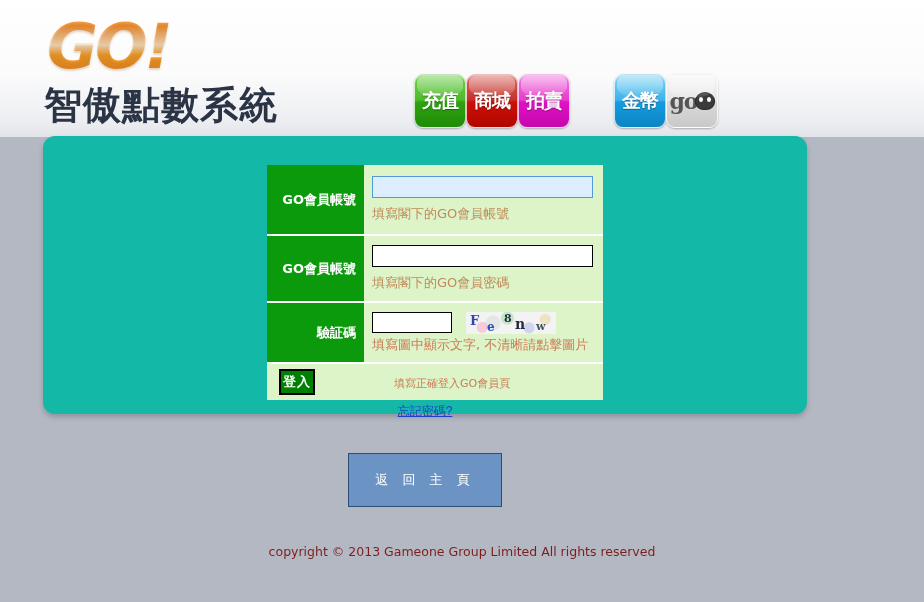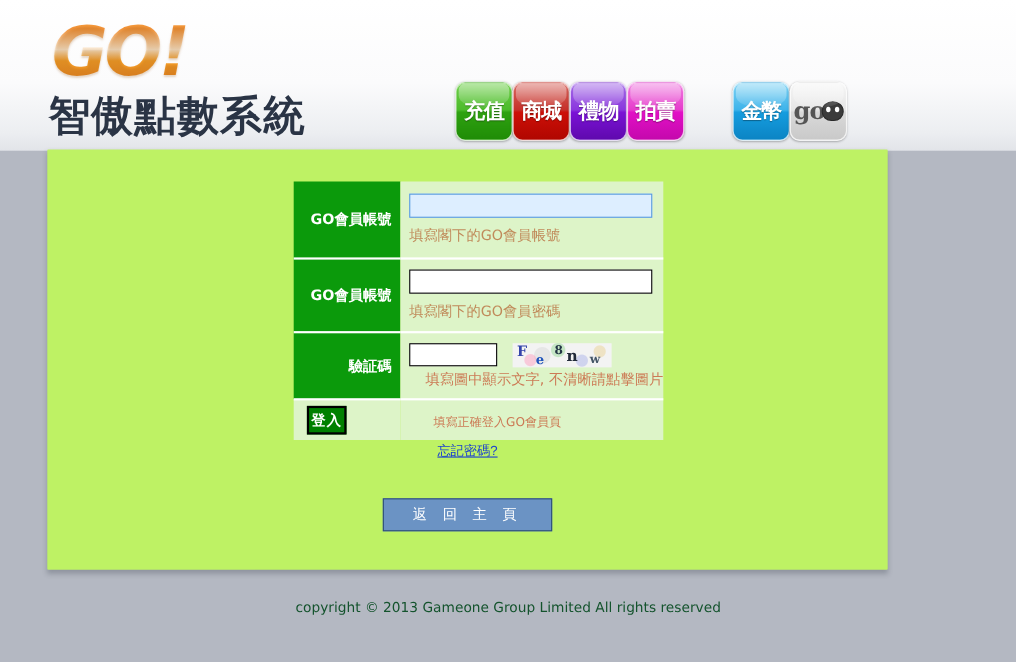--- a/index.html
+++ b/index.html
@@ -134,23 +134,23 @@
     border-radius: 50%;
     background: #fff;
   }
   .go-face::before { left: 3px; }
   .go-face::after  { right: 3px; }
 
   
   .panel {
     position: absolute;
     left: 43px; top: 136px;
-    width: 764px; height: 382px;
-    background: #bef264;
-    border-radius: 1px;
+    width: 764px; height: 278px;
+    background: #14b8a6;
+    border-radius: 12px;
     box-shadow: 0 3px 5px rgba(60,65,80,0.30);
   }
 
   
   .login-table {
     position: absolute;
     left: 224px; top: 29px;
     border-collapse: collapse;
     font-family: "DejaVu Sans", sans-serif;
   }
@@ -208,21 +208,20 @@
     color: #c08a5a;
     font-size: 13px;
     margin-top: 7px;
     white-space: nowrap;
   }
   .cap-hint {
     color: #cc7a55;
     font-size: 13px;
     margin-top: 2px;
     white-space: nowrap;
-    text-align: right;
   }
 
   
   .captcha-img {
     display: inline-block;
     width: 90px; height: 22px;
     margin-left: 9px;
     vertical-align: top;
     position: relative;
     background:
@@ -293,32 +292,32 @@
     width: 764px;
     text-align: center;
   }
   .btn-back {
     display: inline-block;
     background: #6b93c4;
     color: #ffffff;
     border: 1px solid #2d4f77;
     font-family: "DejaVu Sans", sans-serif;
     font-size: 13px;
-    padding: 5px 26px;
+    padding: 17px 26px;
     letter-spacing: 5px;
     cursor: pointer;
   }
 
   
   .footer {
     position: absolute;
     left: 0; top: 544px;
     width: 924px;
     text-align: center;
-    color: #14532d;
+    color: #7f1d1d;
     font-size: 12.5px;
     font-family: "DejaVu Sans", sans-serif;
   }
 </style>
 </head>
 <body>
 
 <div class="header">
 
   <div class="logo-block">
@@ -326,23 +325,20 @@
     <div class="logo-go">GO!</div>
     <div class="logo-title">智傲點數系統</div>
   </div>
 
   <div class="navbar">
     <div class="navbtn nav-green">
         <span>充值</span>
       </div>
     <div class="navbtn nav-red">
         <span>商城</span>
-      </div>
-    <div class="navbtn nav-purple">
-        <span>禮物</span>
       </div>
     <div class="navbtn nav-magenta">
         <span>拍賣</span>
       </div>
     <div class="navbtn nav-blue">
         <span>金幣</span>
       </div>
     <div class="navbtn nav-grey">
       <span class="go-mark">
         <span>go</span>

